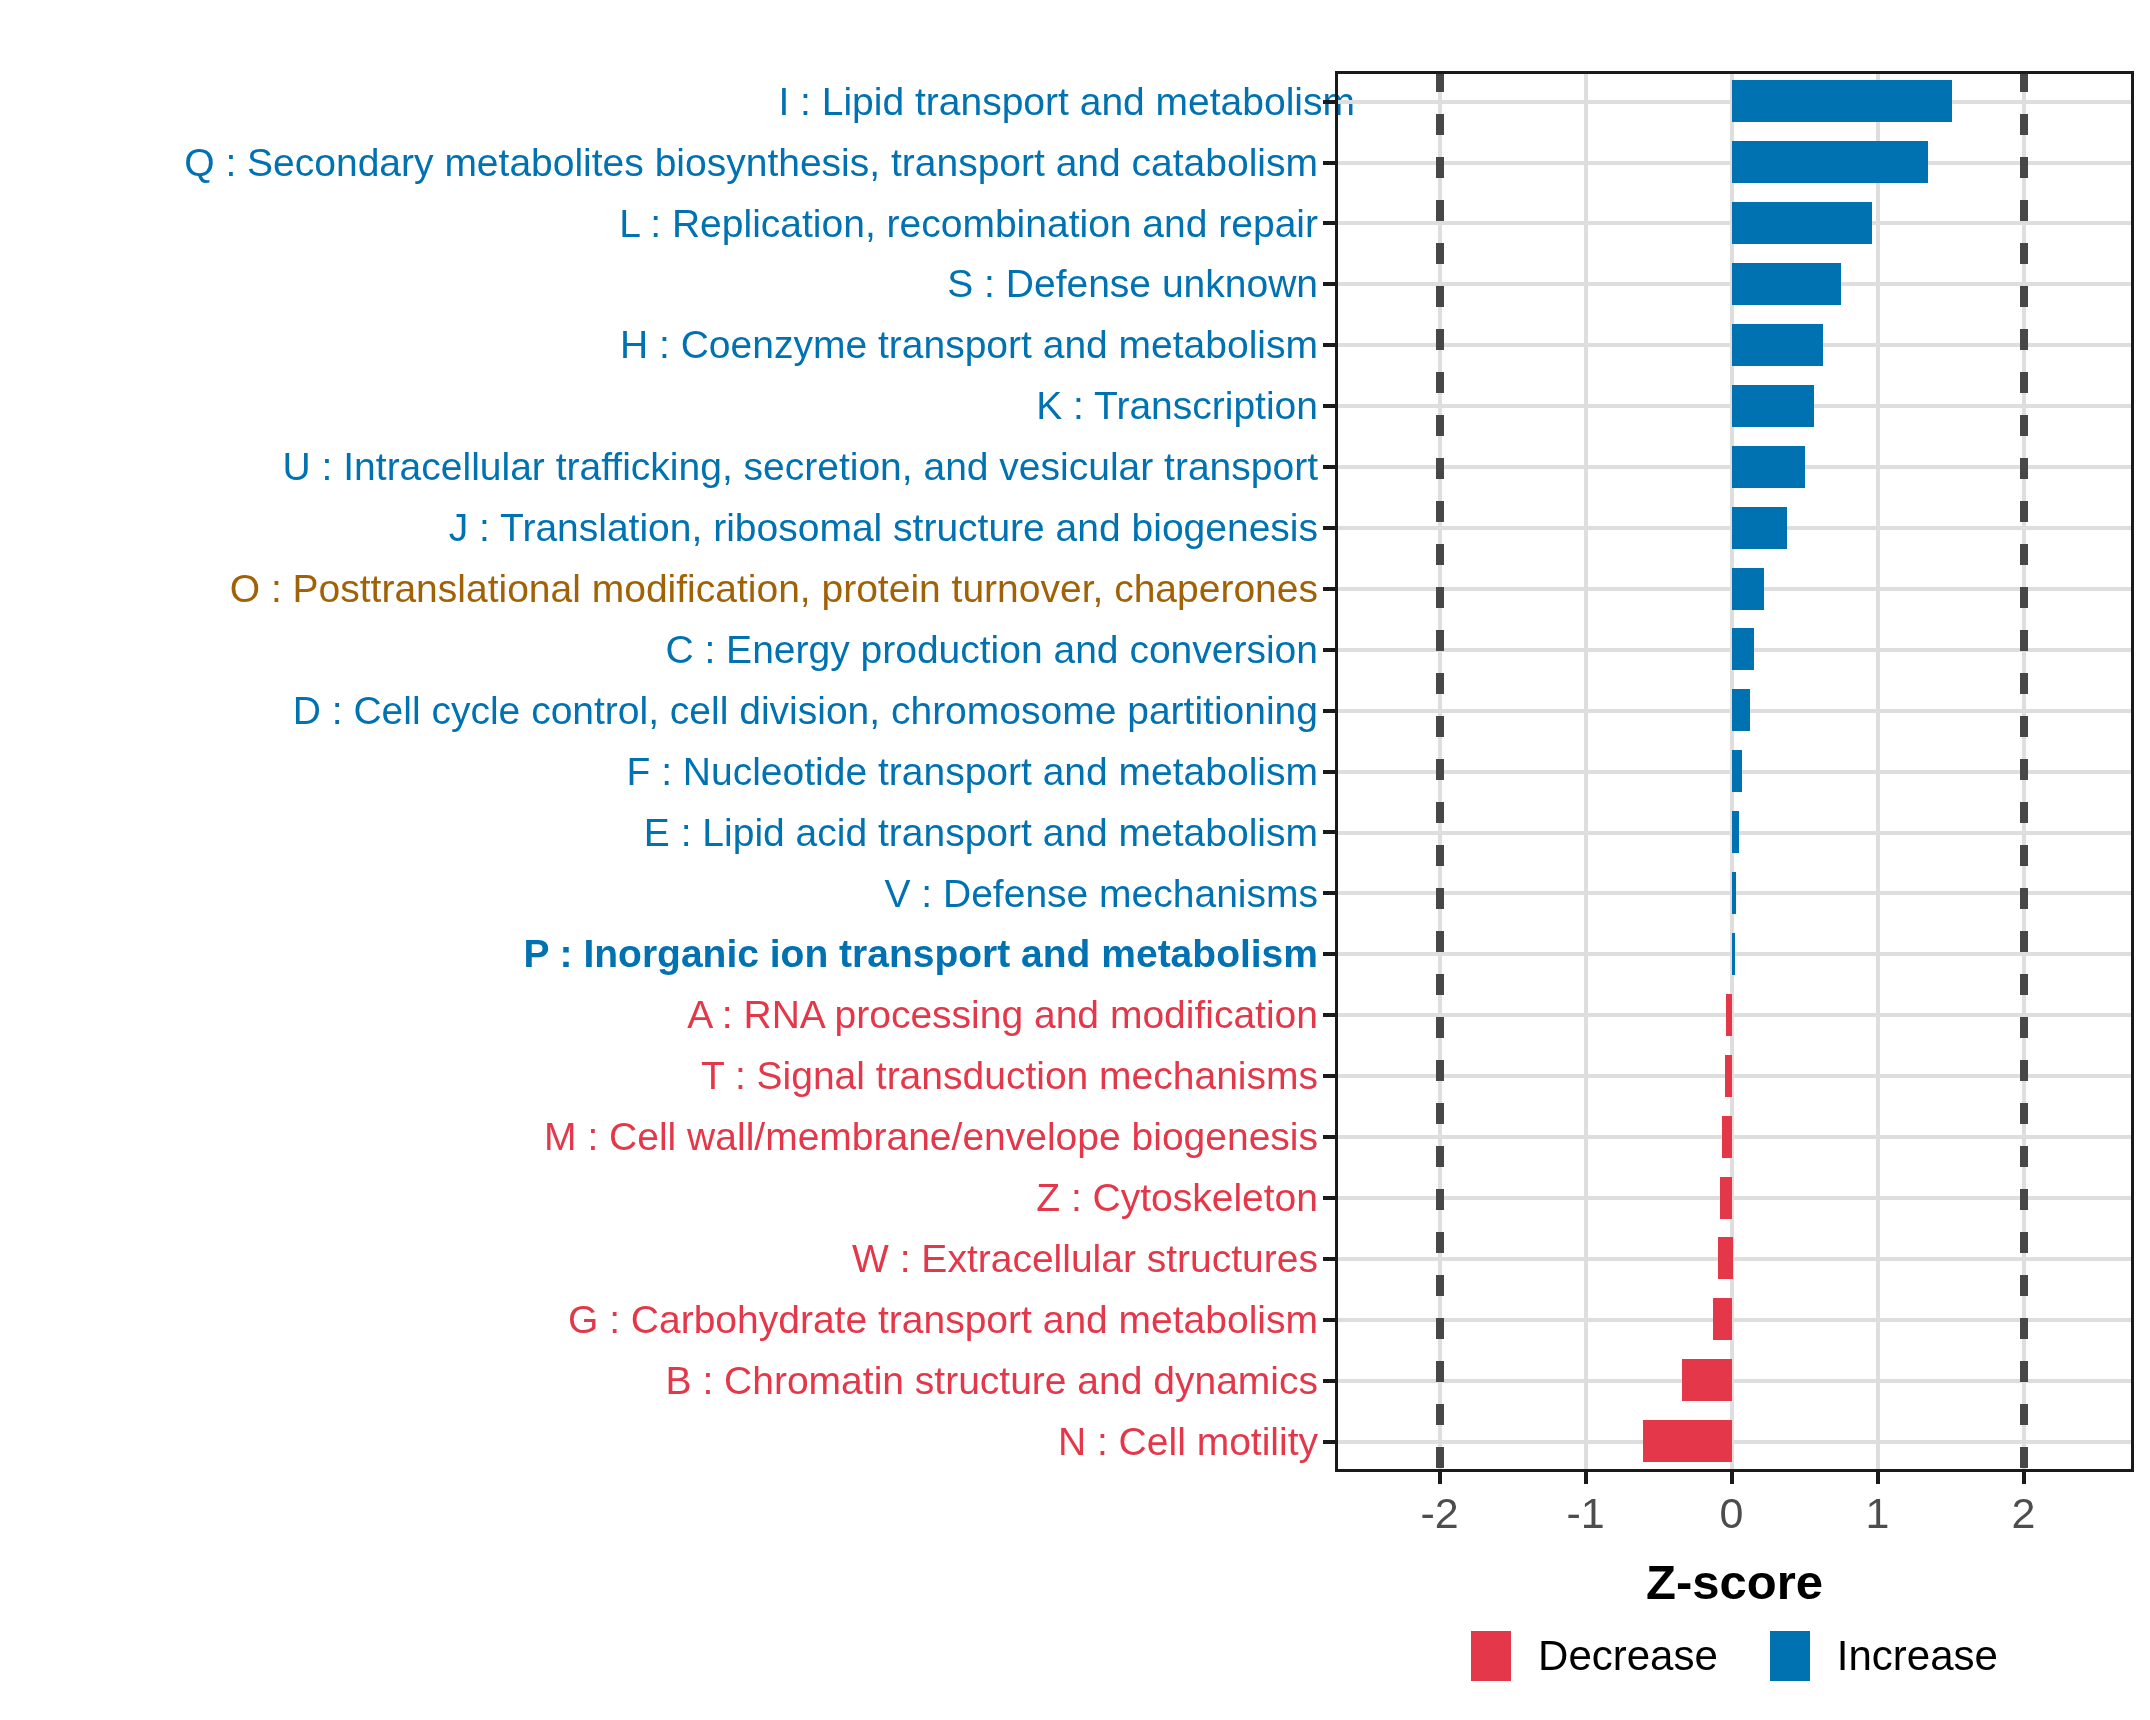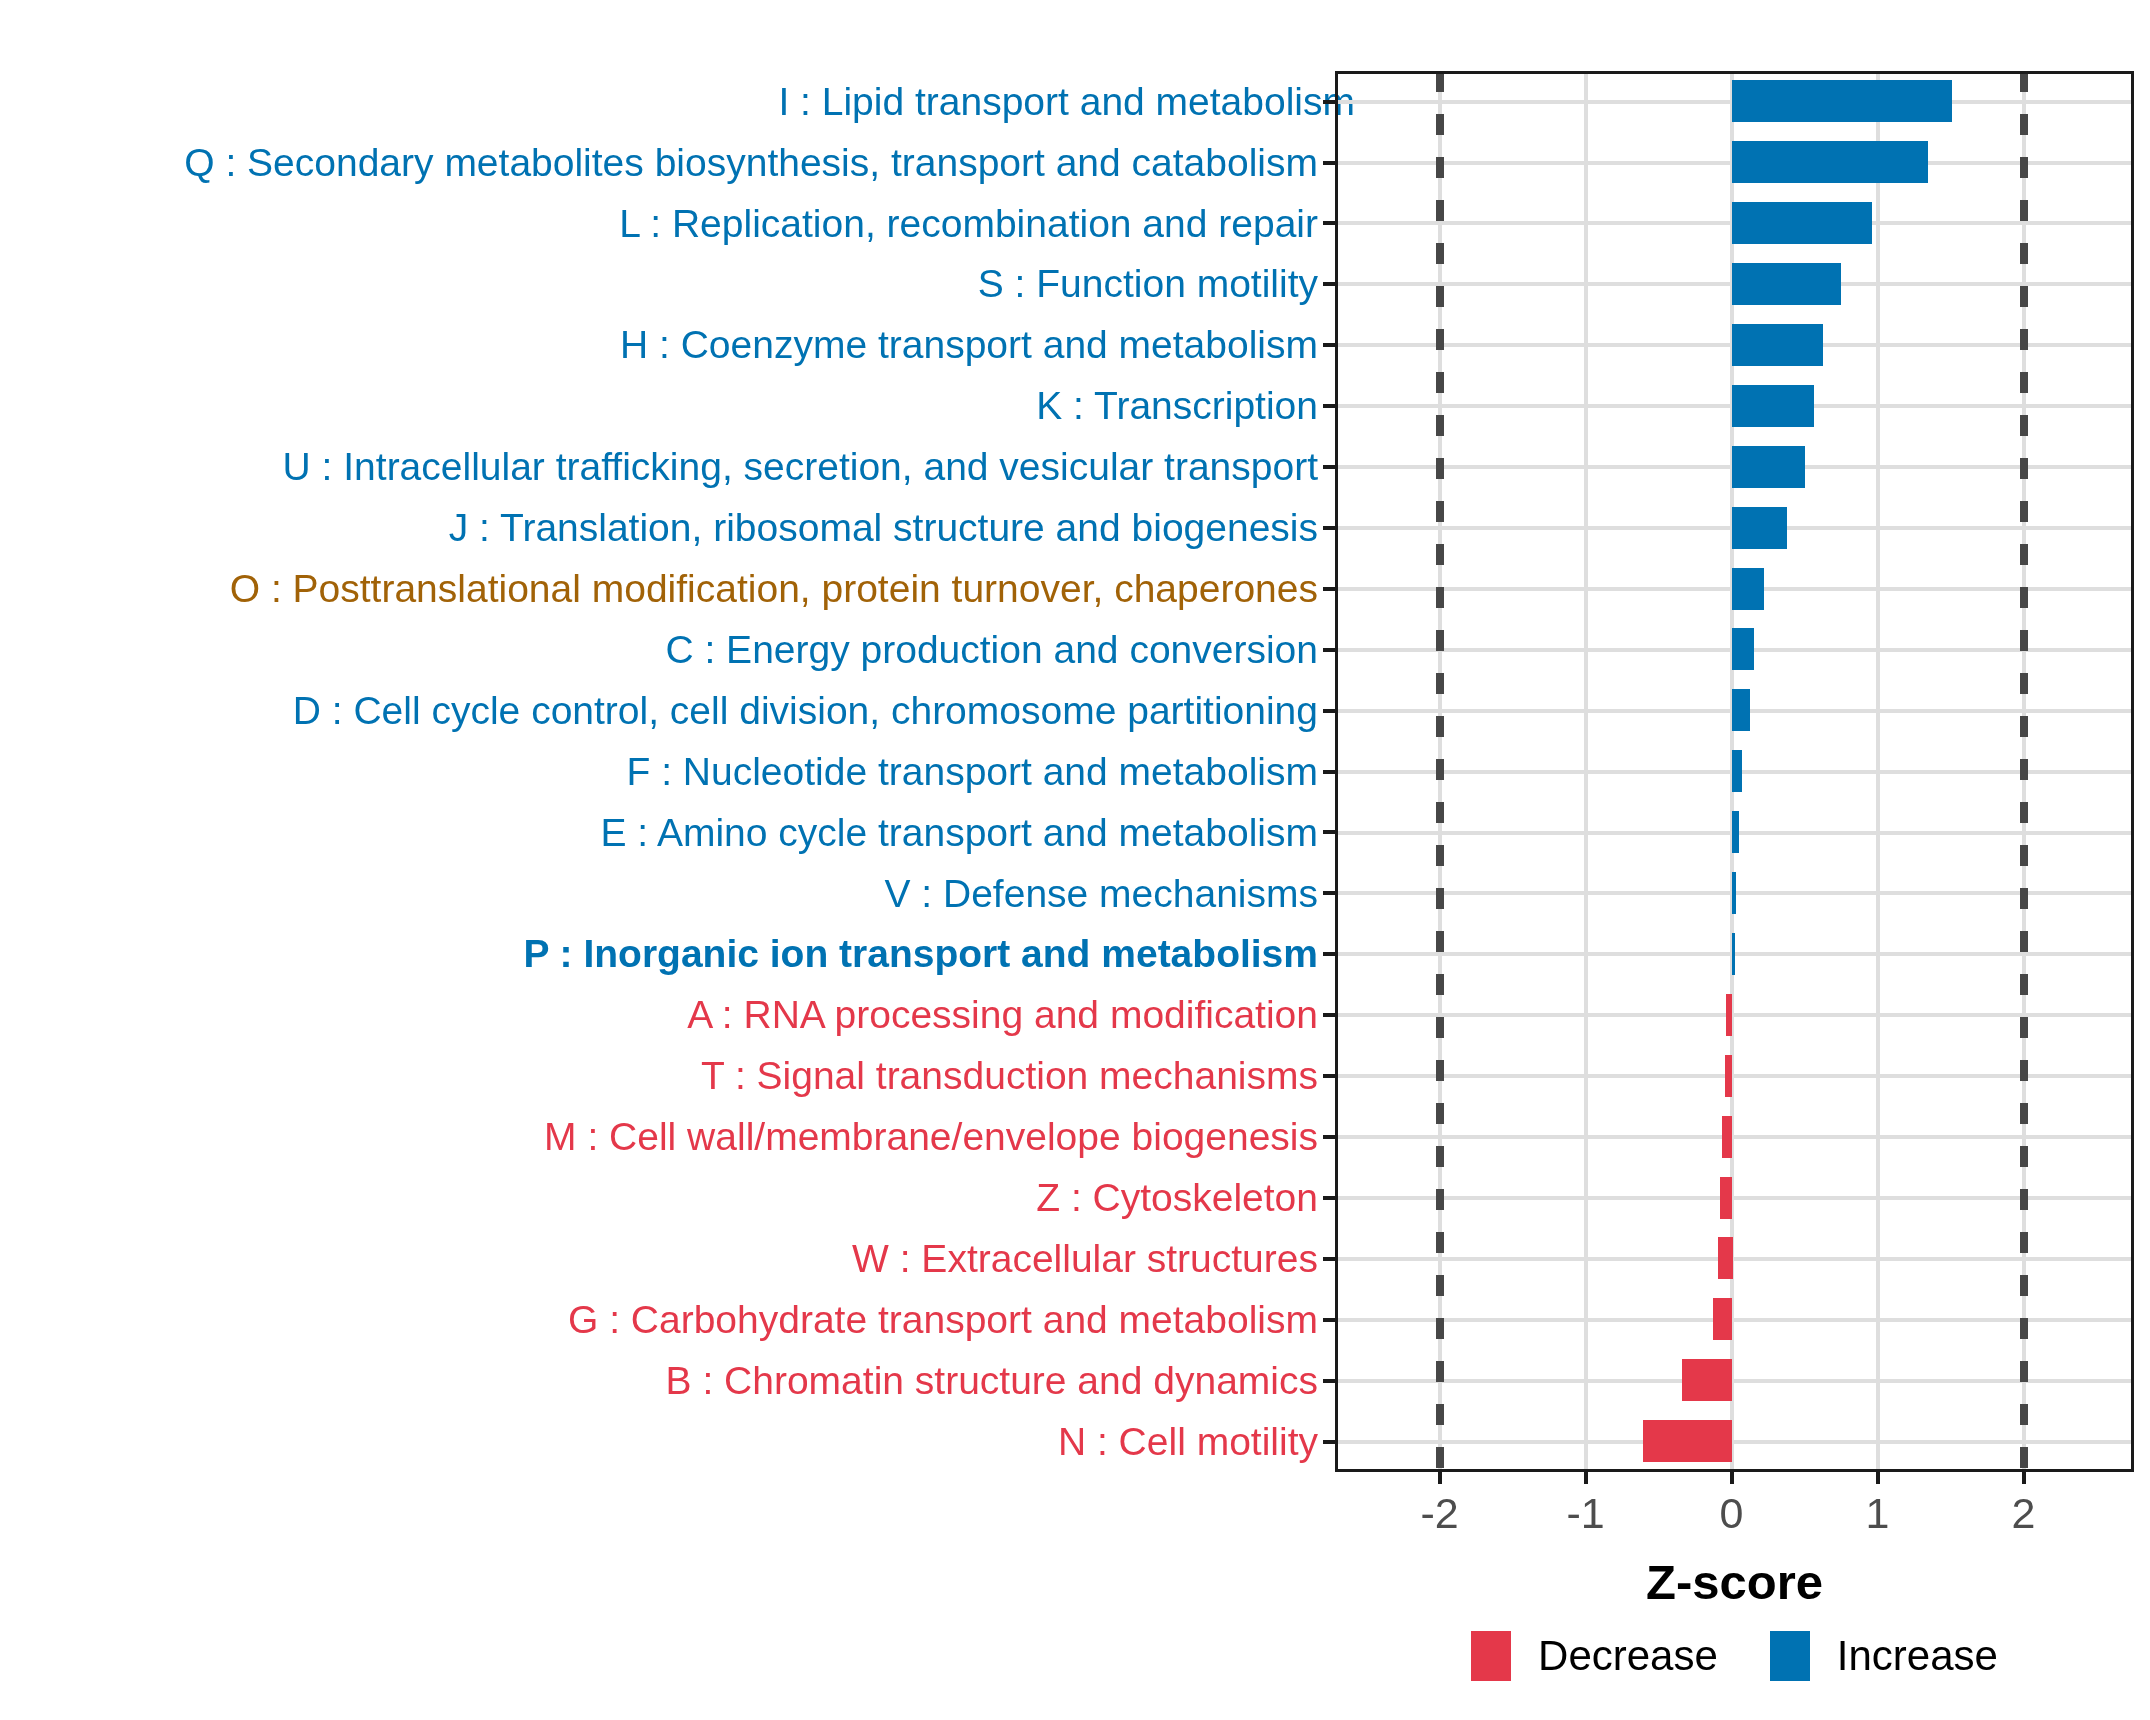--- a/index.html
+++ b/index.html
@@ -91,39 +91,39 @@
       <div class="bar" style="left: 308px; width: 89px; top: 1349px; height: 42px; background: rgb(228, 56, 74);"></div>
     </div>
   <div id="panel-border"></div>
   <div id="y-axis">
       <div class="cat-label" style="top: 78px; height: 47px; line-height: 47px; color: rgb(0, 114, 178); margin-left: 37px;">I : Lipid transport and metabolism</div>
       <div class="y-tick" style="left: 1323px; top: 100px; background: rgb(26, 26, 26);"></div>
       <div class="cat-label" style="top: 139px; height: 47px; line-height: 47px; color: rgb(0, 114, 178);">Q : Secondary metabolites biosynthesis, transport and catabolism</div>
       <div class="y-tick" style="left: 1323px; top: 161px; background: rgb(26, 26, 26);"></div>
       <div class="cat-label" style="top: 200px; height: 47px; line-height: 47px; color: rgb(0, 114, 178);">L : Replication, recombination and repair</div>
       <div class="y-tick" style="left: 1323px; top: 221px; background: rgb(26, 26, 26);"></div>
-      <div class="cat-label" style="top: 260px; height: 47px; line-height: 47px; color: rgb(0, 114, 178);">S : Function motility</div>
+      <div class="cat-label" style="top: 260px; height: 47px; line-height: 47px; color: rgb(0, 114, 178);">S : Defense unknown</div>
       <div class="y-tick" style="left: 1323px; top: 282px; background: rgb(26, 26, 26);"></div>
       <div class="cat-label" style="top: 321px; height: 47px; line-height: 47px; color: rgb(0, 114, 178);">H : Coenzyme transport and metabolism</div>
       <div class="y-tick" style="left: 1323px; top: 343px; background: rgb(26, 26, 26);"></div>
       <div class="cat-label" style="top: 382px; height: 47px; line-height: 47px; color: rgb(0, 114, 178);">K : Transcription</div>
       <div class="y-tick" style="left: 1323px; top: 404px; background: rgb(26, 26, 26);"></div>
       <div class="cat-label" style="top: 443px; height: 47px; line-height: 47px; color: rgb(0, 114, 178);">U : Intracellular trafficking, secretion, and vesicular transport</div>
       <div class="y-tick" style="left: 1323px; top: 465px; background: rgb(26, 26, 26);"></div>
       <div class="cat-label" style="top: 504px; height: 47px; line-height: 47px; color: rgb(0, 114, 178);">J : Translation, ribosomal structure and biogenesis</div>
       <div class="y-tick" style="left: 1323px; top: 526px; background: rgb(26, 26, 26);"></div>
       <div class="cat-label" style="top: 565px; height: 47px; line-height: 47px; color: #a16207;">O : Posttranslational modification, protein turnover, chaperones</div>
       <div class="y-tick" style="left: 1323px; top: 587px; background: rgb(26, 26, 26);"></div>
       <div class="cat-label" style="top: 626px; height: 47px; line-height: 47px; color: rgb(0, 114, 178);">C : Energy production and conversion</div>
       <div class="y-tick" style="left: 1323px; top: 648px; background: rgb(26, 26, 26);"></div>
       <div class="cat-label" style="top: 687px; height: 47px; line-height: 47px; color: rgb(0, 114, 178);">D : Cell cycle control, cell division, chromosome partitioning</div>
       <div class="y-tick" style="left: 1323px; top: 709px; background: rgb(26, 26, 26);"></div>
       <div class="cat-label" style="top: 748px; height: 47px; line-height: 47px; color: rgb(0, 114, 178);">F : Nucleotide transport and metabolism</div>
       <div class="y-tick" style="left: 1323px; top: 770px; background: rgb(26, 26, 26);"></div>
-      <div class="cat-label" style="top: 809px; height: 47px; line-height: 47px; color: rgb(0, 114, 178);">E : Amino cycle transport and metabolism</div>
+      <div class="cat-label" style="top: 809px; height: 47px; line-height: 47px; color: rgb(0, 114, 178);">E : Lipid acid transport and metabolism</div>
       <div class="y-tick" style="left: 1323px; top: 830px; background: rgb(26, 26, 26);"></div>
       <div class="cat-label" style="top: 870px; height: 47px; line-height: 47px; color: rgb(0, 114, 178);">V : Defense mechanisms</div>
       <div class="y-tick" style="left: 1323px; top: 891px; background: rgb(26, 26, 26);"></div>
       <div class="cat-label" style="top: 930px; height: 47px; line-height: 47px; color: rgb(0, 114, 178); font-weight: bold;">P : Inorganic ion transport and metabolism</div>
       <div class="y-tick" style="left: 1323px; top: 952px; background: rgb(26, 26, 26);"></div>
       <div class="cat-label" style="top: 991px; height: 47px; line-height: 47px; color: rgb(228, 56, 74);">A : RNA processing and modification</div>
       <div class="y-tick" style="left: 1323px; top: 1013px; background: rgb(26, 26, 26);"></div>
       <div class="cat-label" style="top: 1052px; height: 47px; line-height: 47px; color: rgb(228, 56, 74);">T : Signal transduction mechanisms</div>
       <div class="y-tick" style="left: 1323px; top: 1074px; background: rgb(26, 26, 26);"></div>
       <div class="cat-label" style="top: 1113px; height: 47px; line-height: 47px; color: rgb(228, 56, 74);">M : Cell wall/membrane/envelope biogenesis</div>

